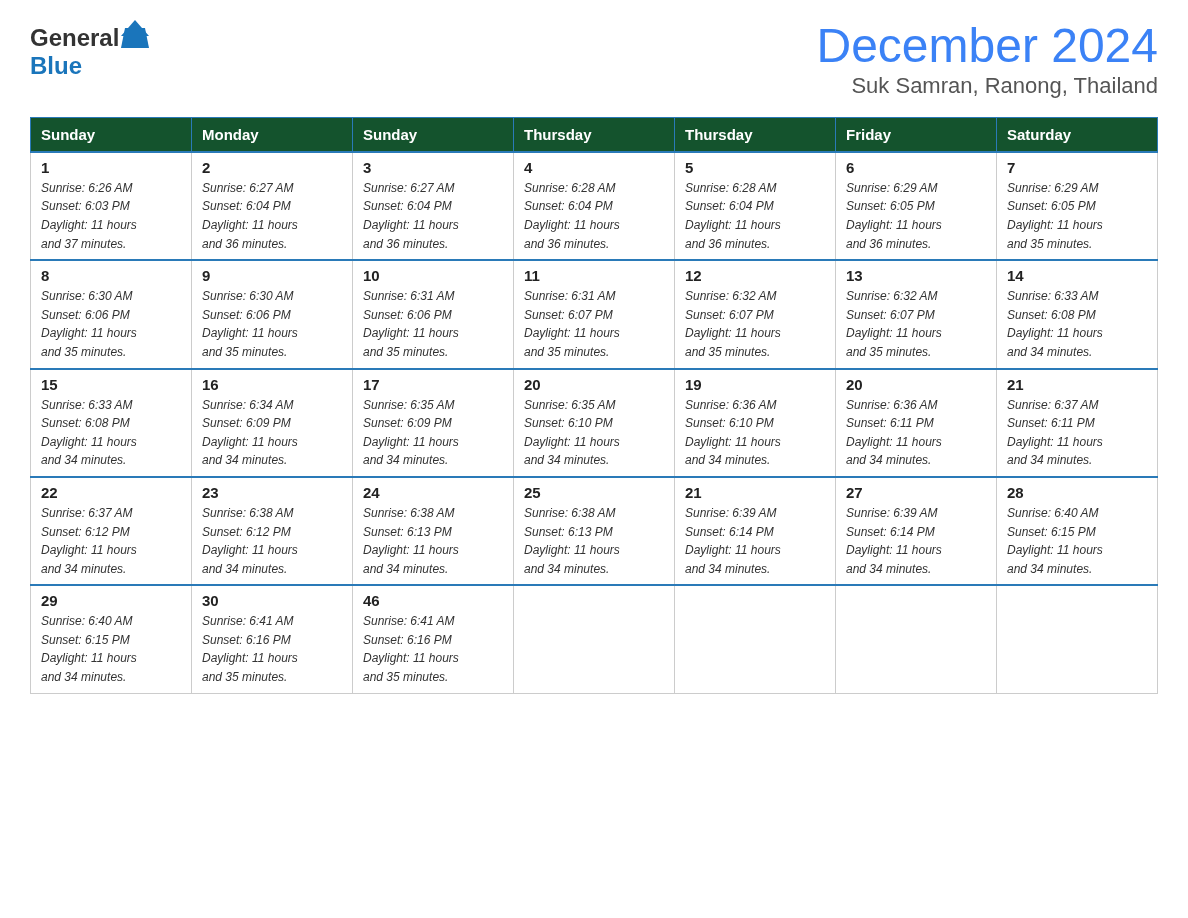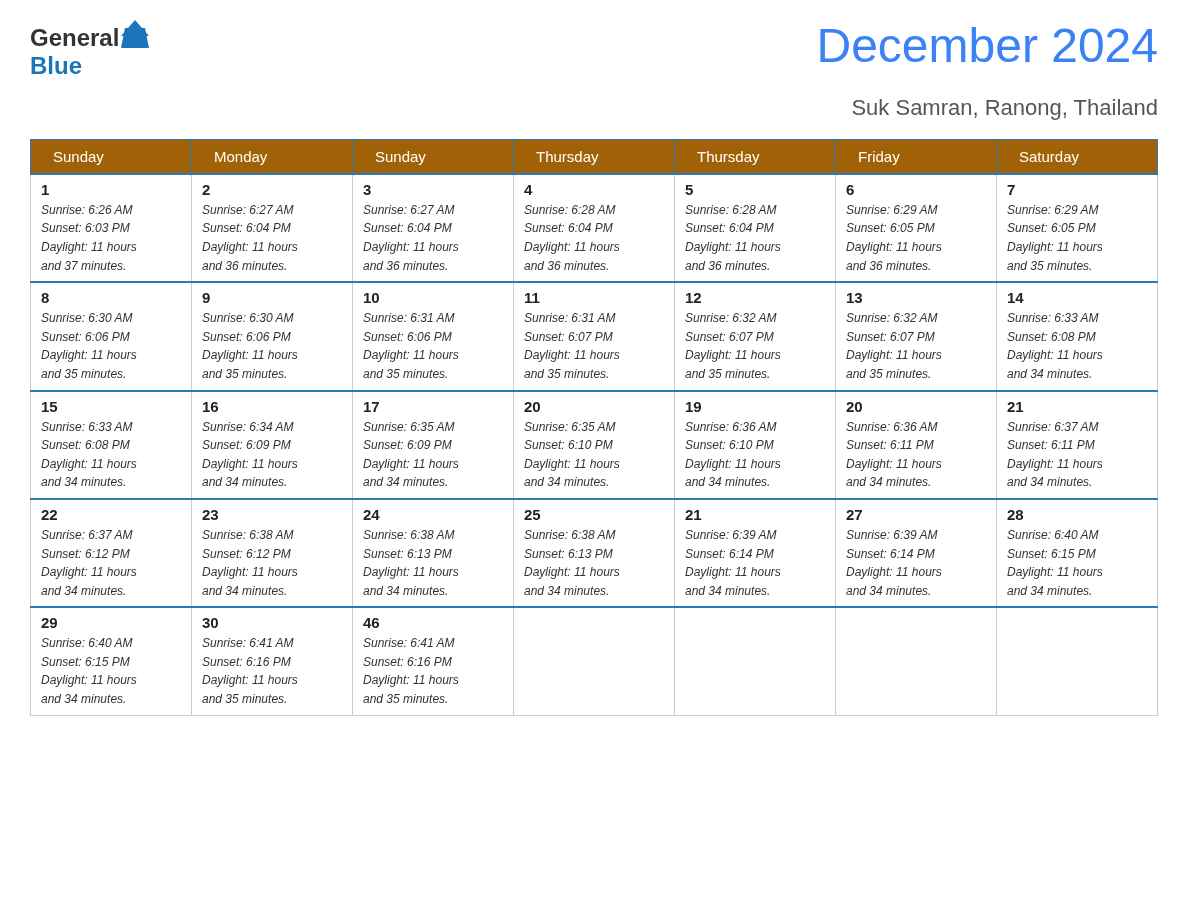--- a/index.html
+++ b/index.html
@@ -27,33 +27,33 @@
     }
     .calendar-title {
       font-size: 48px;
       font-weight: normal;
       color: #3b82f6;
       line-height: 1.1;
     }
     .calendar-subtitle {
       font-size: 22px;
       color: #555;
-      margin-top: 22px;
+      margin-top: 0;
     }
     table {
       width: 100%;
       border-collapse: collapse;
       table-layout: fixed;
     }
     thead tr th {
-      background-color: #a16207;
+      background-color: #14532d;
       color: #fff;
       font-size: 15px;
-      font-weight: normal;
-      padding: 8px 22px;
+      font-weight: bold;
+      padding: 8px 10px;
       text-align: left;
       border: 1px solid #2a7ab8;
     }
     tbody tr td {
       border: 1px solid #ccc;
       border-top: 2px solid #2a7ab8;
       vertical-align: top;
       padding: 6px 10px;
       font-size: 12.5px;
       color: #333;

